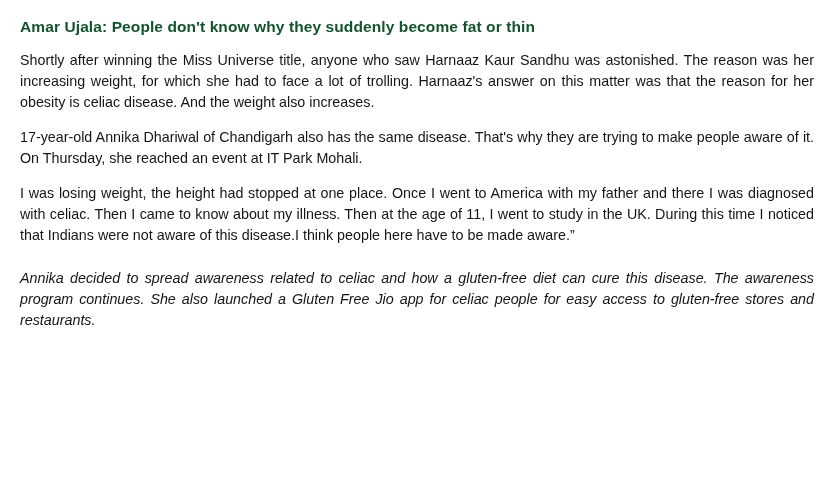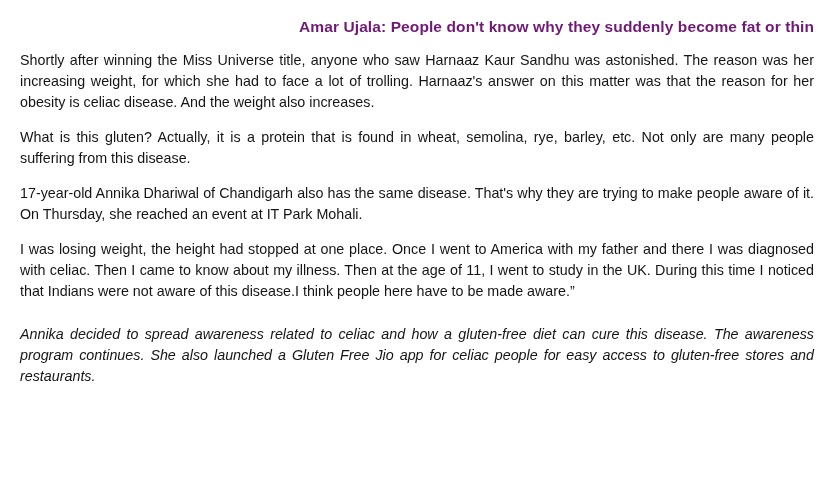--- a/index.html
+++ b/index.html
@@ -17,22 +17,22 @@
   .page {
     box-sizing: border-box;
     width: 830px;
     height: 490px;
     padding: 18px 16px 0 20px;
     background: #ffffff;
   }
   .doc-title {
     font-size: 15.5px;
     font-weight: bold;
-    text-align: right;
-    color: #701a75;
+    text-align: left;
+    color: #14532d;
     margin: 0 0 14px 0;
     letter-spacing: 0.1px;
   }
   .para {
     font-size: 14.3px;
     line-height: 1.47;
     text-align: justify;
     text-justify: inter-word;
     color: #151515;
     margin: 0 0 14px 0;
@@ -45,17 +45,16 @@
     font-style: italic;
   }
 </style>
 </head>
 <body>
 
 <div class="page">
   <h1 class="doc-title">Amar Ujala: People don't know why they suddenly become fat or thin</h1>
 
   <p class="para">Shortly after winning the Miss Universe title, anyone who saw Harnaaz Kaur Sandhu was astonished. The reason was her increasing weight, for which she had to face a lot of trolling. Harnaaz's answer on this matter was that the reason for her obesity is celiac disease. And the weight also increases.</p>
-  <p class="para">What is this gluten? Actually, it is a protein that is found in wheat, semolina, rye, barley, etc. Not only are many people suffering from this disease.</p>
   <p class="para">17-year-old Annika Dhariwal of Chandigarh also has the same disease. That's why they are trying to make people aware of it. On Thursday, she reached an event at IT Park Mohali.</p>
   <p class="para">I was losing weight, the height had stopped at one place. Once I went to America with my father and there I was diagnosed with celiac. Then I came to know about my illness. Then at the age of 11, I went to study in the UK. During this time I noticed that Indians were not aware of this disease.I think people here have to be made aware.”</p>
   <p class="para gap-before">Annika decided to spread awareness related to celiac and how a gluten-free diet can cure this disease. The awareness program continues. She also launched a Gluten Free Jio app for celiac people for easy access to gluten-free stores and restaurants.</p>
 </div>
 
 </body></html>

